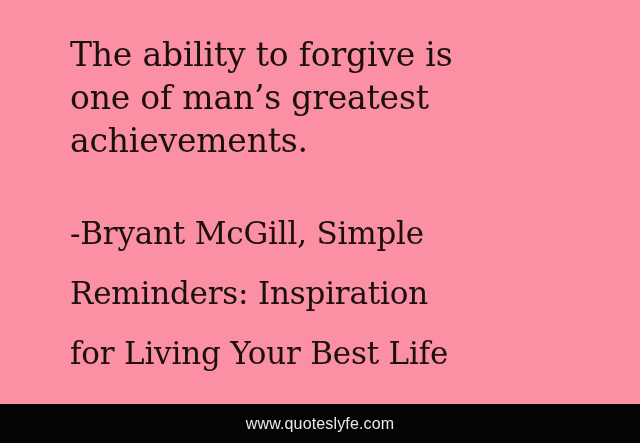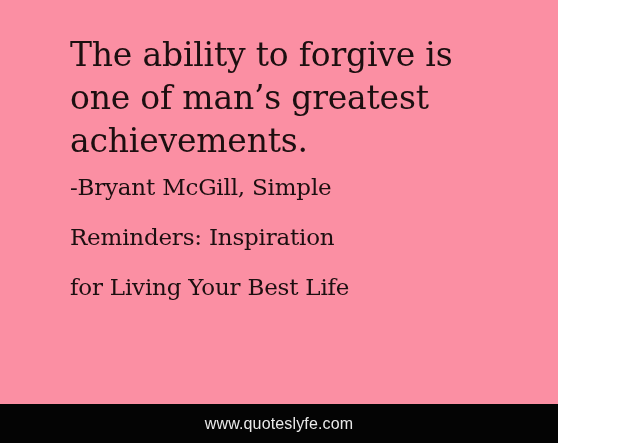--- a/index.html
+++ b/index.html
@@ -4,21 +4,21 @@
 <title>Quote Card</title>
 <style>
   html, body {
     margin: 0;
     padding: 0;
     background: #ffffff;
   }
 
   #card {
     position: relative;
-    width: 558px;
+    width: 640px;
     height: 443px;
     overflow: hidden;
     background: #fb8fa3;
     font-family: "Liberation Serif", "DejaVu Serif", serif;
     -webkit-font-smoothing: antialiased;
   }
 
   
   #quote-area {
     position: absolute;
@@ -40,22 +40,23 @@
     white-space: pre-line;
     text-align: left;
   }
 
   .quote-block {
     font-size: 33px;
     line-height: 43px;
   }
 
   .attribution-block {
-    font-size: 23px;
-    line-height: 50px;
+    font-size: 31px;
+    line-height: 60px;
+    margin-top: 41px;
   }
 
   
   #footer-bar {
     position: absolute;
     left: 0;
     right: 0;
     bottom: 0;
     height: 39px;
     background: #040404;

